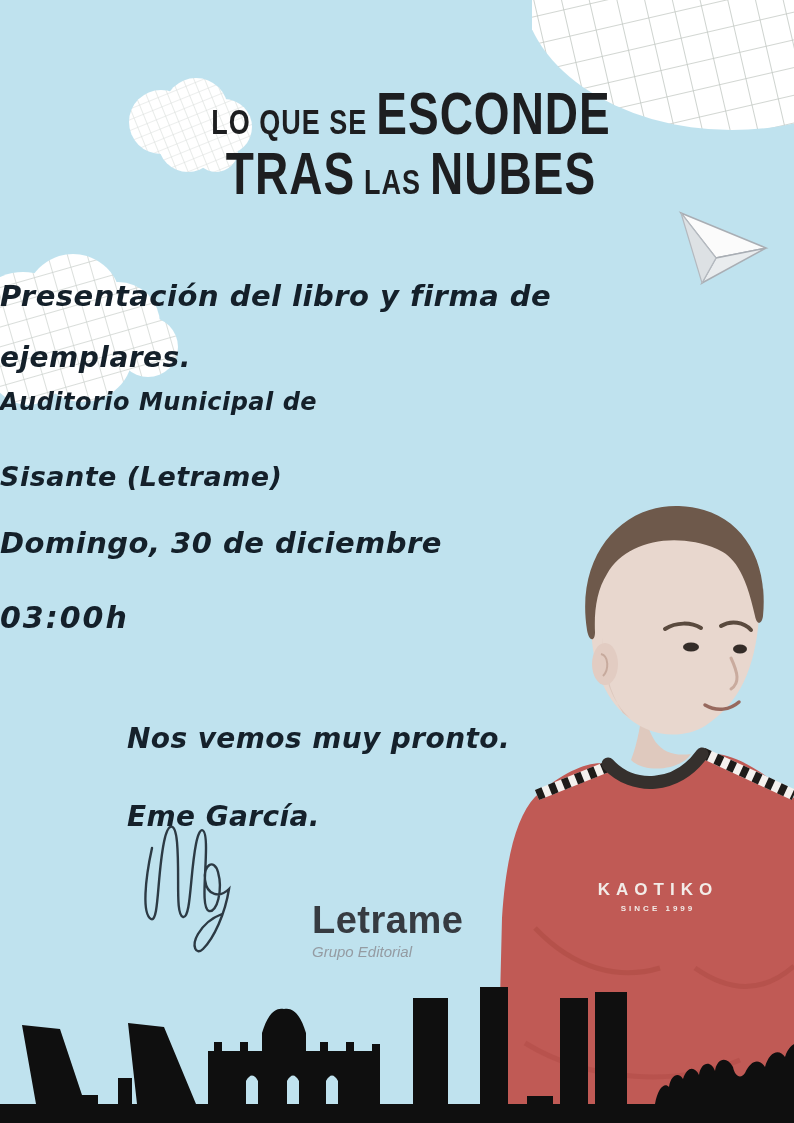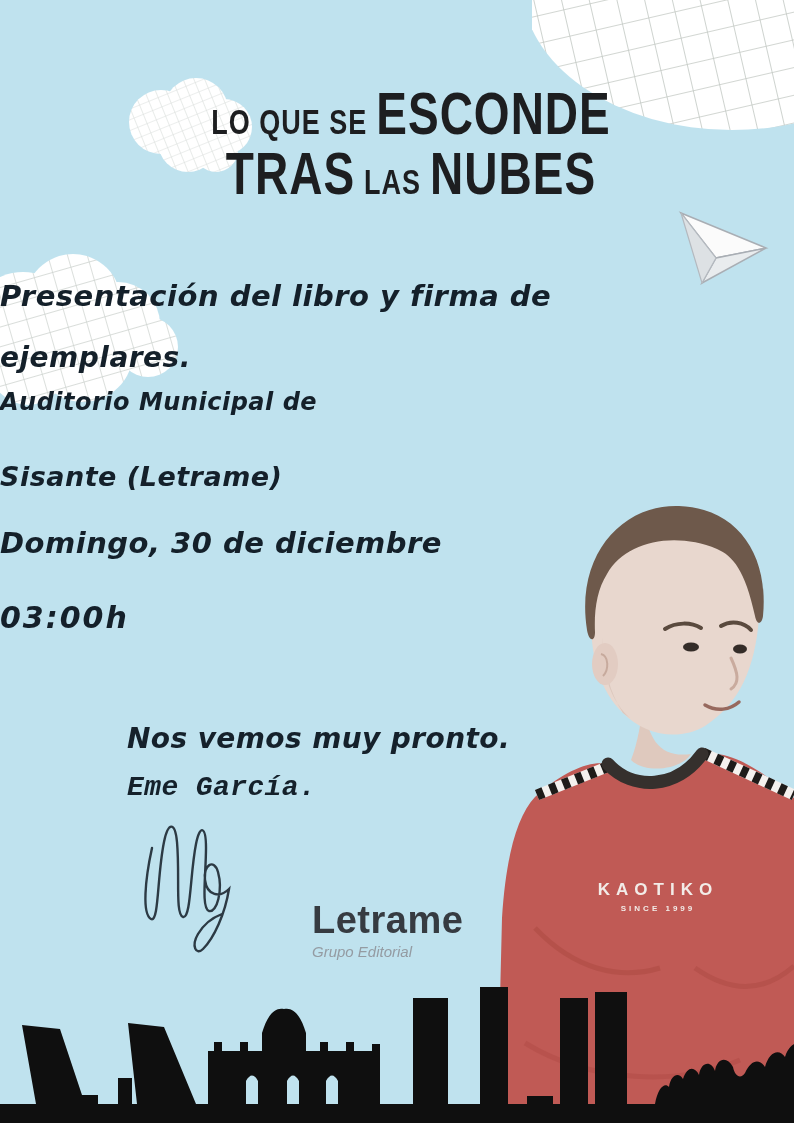--- a/index.html
+++ b/index.html
@@ -37,21 +37,21 @@
   .l2{top:341px;font-size:28px;}
   .l3{top:388px;font-size:24px;}
   .l4{top:461px;font-size:27px;}
   .l5{top:526px;font-size:29px;}
   .l6{top:600px;font-size:30px;letter-spacing:2px;}
   .closing{
     position:absolute;left:127px;
     color:#15212b;font-style:italic;font-weight:700;
     font-size:28px;letter-spacing:0.4px;
   }
-  .c1{top:722px;} .c2{top:772px;font-family:Liberation Mono, monospace;}
+  .c1{top:722px;} .c2{top:800px;}
   
   .publisher{position:absolute;left:312px;top:901px;width:166px;text-align:left;}
   .publisher-name{
     font-family:"Liberation Sans", sans-serif;
     font-weight:800;font-size:38px;color:#363b41;letter-spacing:0.5px;line-height:1;
   }
   .publisher-sub{
     font-family:Liberation Sans, sans-serif;
     font-style:italic;font-size:15px;color:#949ba2;margin-top:4px;
   }

